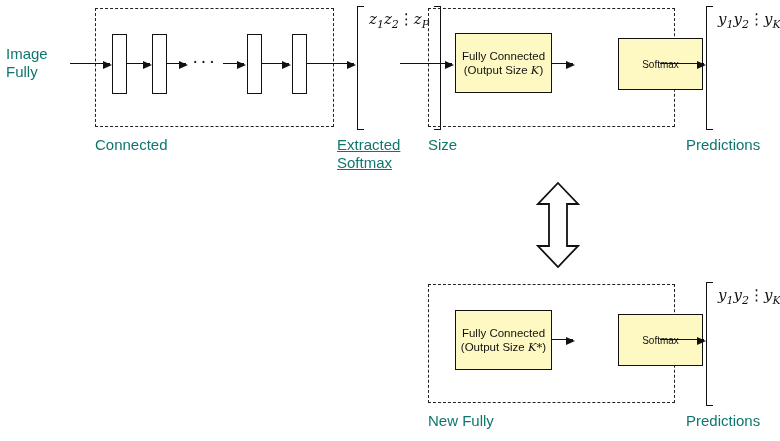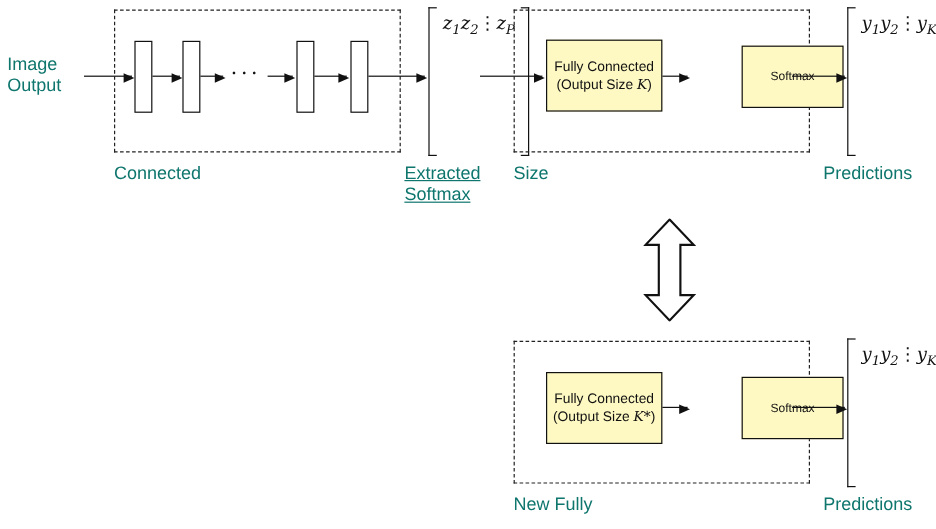--- a/index.html
+++ b/index.html
@@ -37,21 +37,21 @@
   .var{font-family:"DejaVu Serif", serif;font-style:italic;}
   .dblarrow{position:absolute;}
 </style>
 </head>
 <body>
 
 <div class="canvas">
 
   <div class="lbl" style="left:6px;top:45px;width:64px;">
     <div>Image</div>
-    <div>Output</div>
+    <div>Fully</div>
   </div>
 
   <div class="arr" style="left:70px;top:63px;width:40px;"></div>
 
   <div class="dashed-box" style="left:95px;top:8px;width:237px;height:117px;"></div>
   <div class="layer" style="left:112px;top:34px;"></div>
   <div class="arr" style="left:127px;top:63px;width:23px;"></div>
   <div class="layer" style="left:152px;top:34px;"></div>
   <div class="arr" style="left:167px;top:63px;width:19px;"></div>
   <span class="cdots" style="left:189px;top:52px;width:32px;text-align:center;">···</span>

